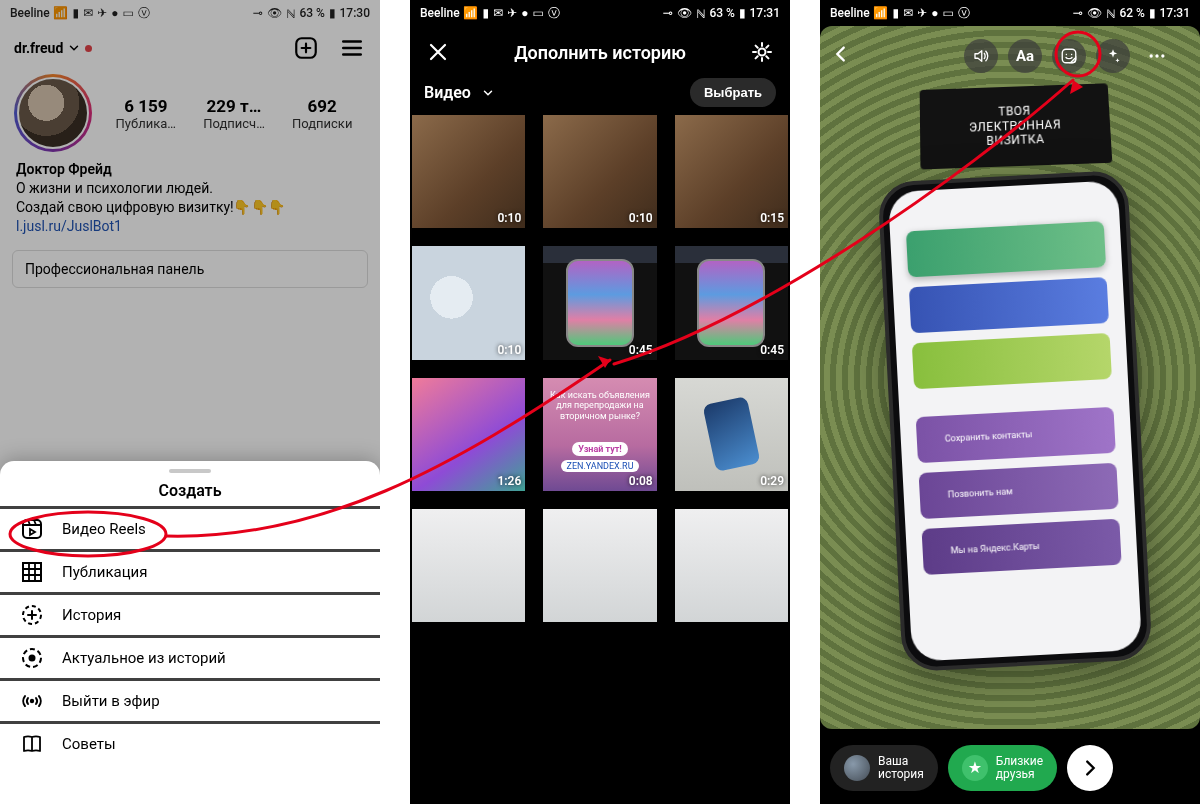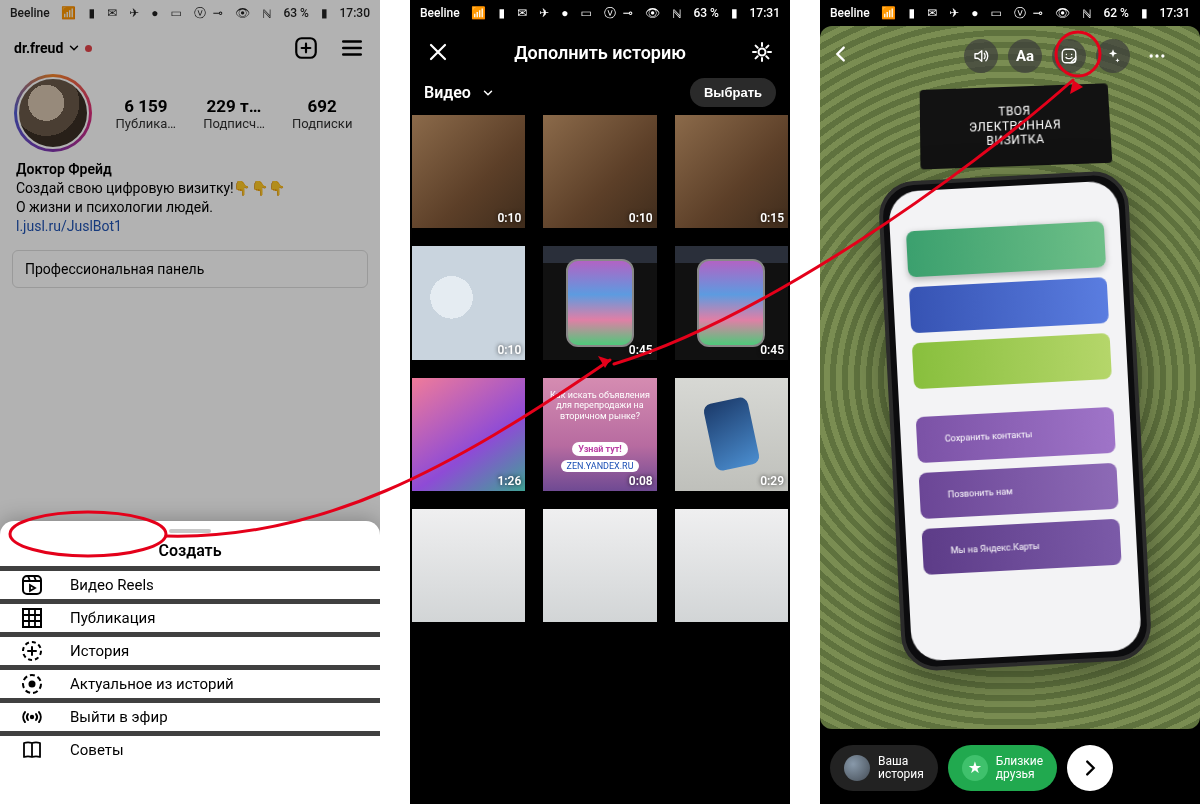--- a/index.html
+++ b/index.html
@@ -29,21 +29,21 @@
     height: 26px;
     display: flex;
     align-items: center;
     justify-content: space-between;
     padding: 0 10px;
     font-size: 12px;
     font-weight: 500;
   }
   .status.dark { color: #fff; background: #000; }
   .status.light { color: #222; background: #fff; }
-  .status .left, .status .right { display: flex; align-items: center; gap: 12px; }
+  .status .left, .status .right { display: flex; align-items: center; gap: 4px; }
   .sicon { display: inline-flex; }
   
   .s1 { background: #fff; }
   .s1 .profile-top {
     display: flex;
     align-items: center;
     justify-content: space-between;
     padding: 8px 14px 4px;
   }
   .s1 .uname { font-size: 14px; font-weight: 700; display: flex; align-items: center; gap: 4px; }
@@ -80,23 +80,23 @@
   }
   .sheet {
     position: absolute; left: 0; right: 0; bottom: 0; z-index: 2;
     background: #fff; border-radius: 14px 14px 0 0;
     box-shadow: 0 -2px 20px rgba(0,0,0,0.25);
     padding-top: 8px;
   }
   .grab { width: 42px; height: 4px; background: #c8c8c8; border-radius: 2px; margin: 0 auto 8px; }
   .sheet h3 { text-align: center; font-size: 16px; font-weight: 600; margin-bottom: 6px; }
   .sheet .item {
-    display: flex; align-items: center; gap: 26px;
-    padding: 2px 20px; font-size: 15px;
-    border-top: 5px solid #404040;
+    display: flex; align-items: center; gap: 18px;
+    padding: 8px 20px; font-size: 15px;
+    border-top: 3px solid #404040;
   }
   .sheet .item:nth-of-type(1) { border-top: none; }
   .sheet .sp { height: 40px; }
   
   .s2 { background: #000; color: #fff; }
   .s2 .hdr {
     display: flex; align-items: center; justify-content: space-between;
     padding: 12px 14px 8px;
   }
   .s2 .title { font-size: 18px; font-weight: 600; flex: 1; text-align: center; }
@@ -268,22 +268,22 @@
         </div>
         <div class="stat">
           <div class="n">692</div>
           <div class="l">Подписки</div>
         </div>
       </div>
     </div>
 
     <div class="bio">
       <div class="name">Доктор Фрейд</div>
+      <div>О жизни и психологии людей.</div>
       <div>Создай свою цифровую визитку!👇👇👇</div>
-      <div>О жизни и психологии людей.</div>
       <div class="link">l.jusl.ru/JuslBot1</div>
     </div>
 
     <div class="panel">
       <span>Профессиональная панель</span>
     </div>
 
     <div class="dim"></div>
 
     <div class="sheet">

